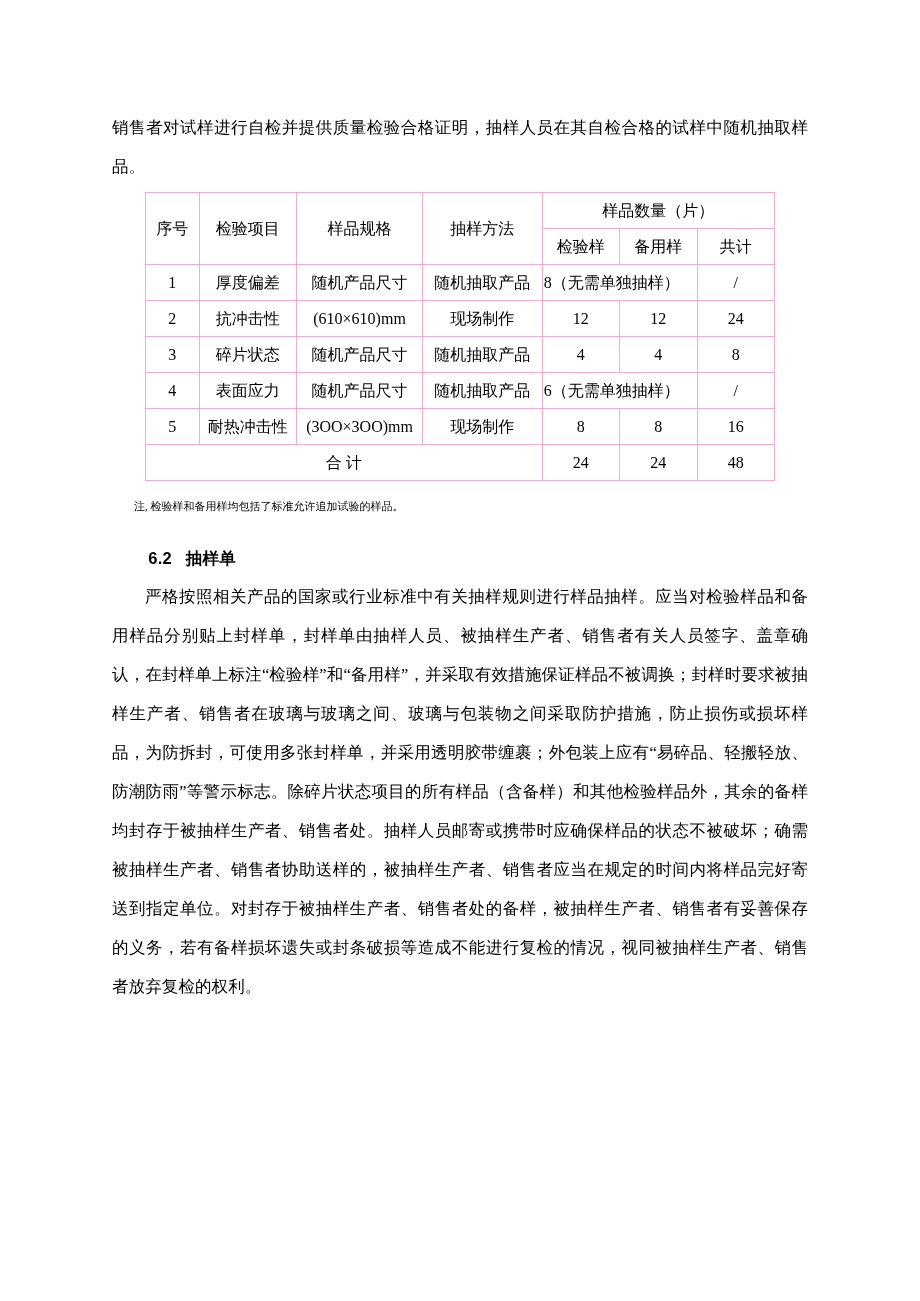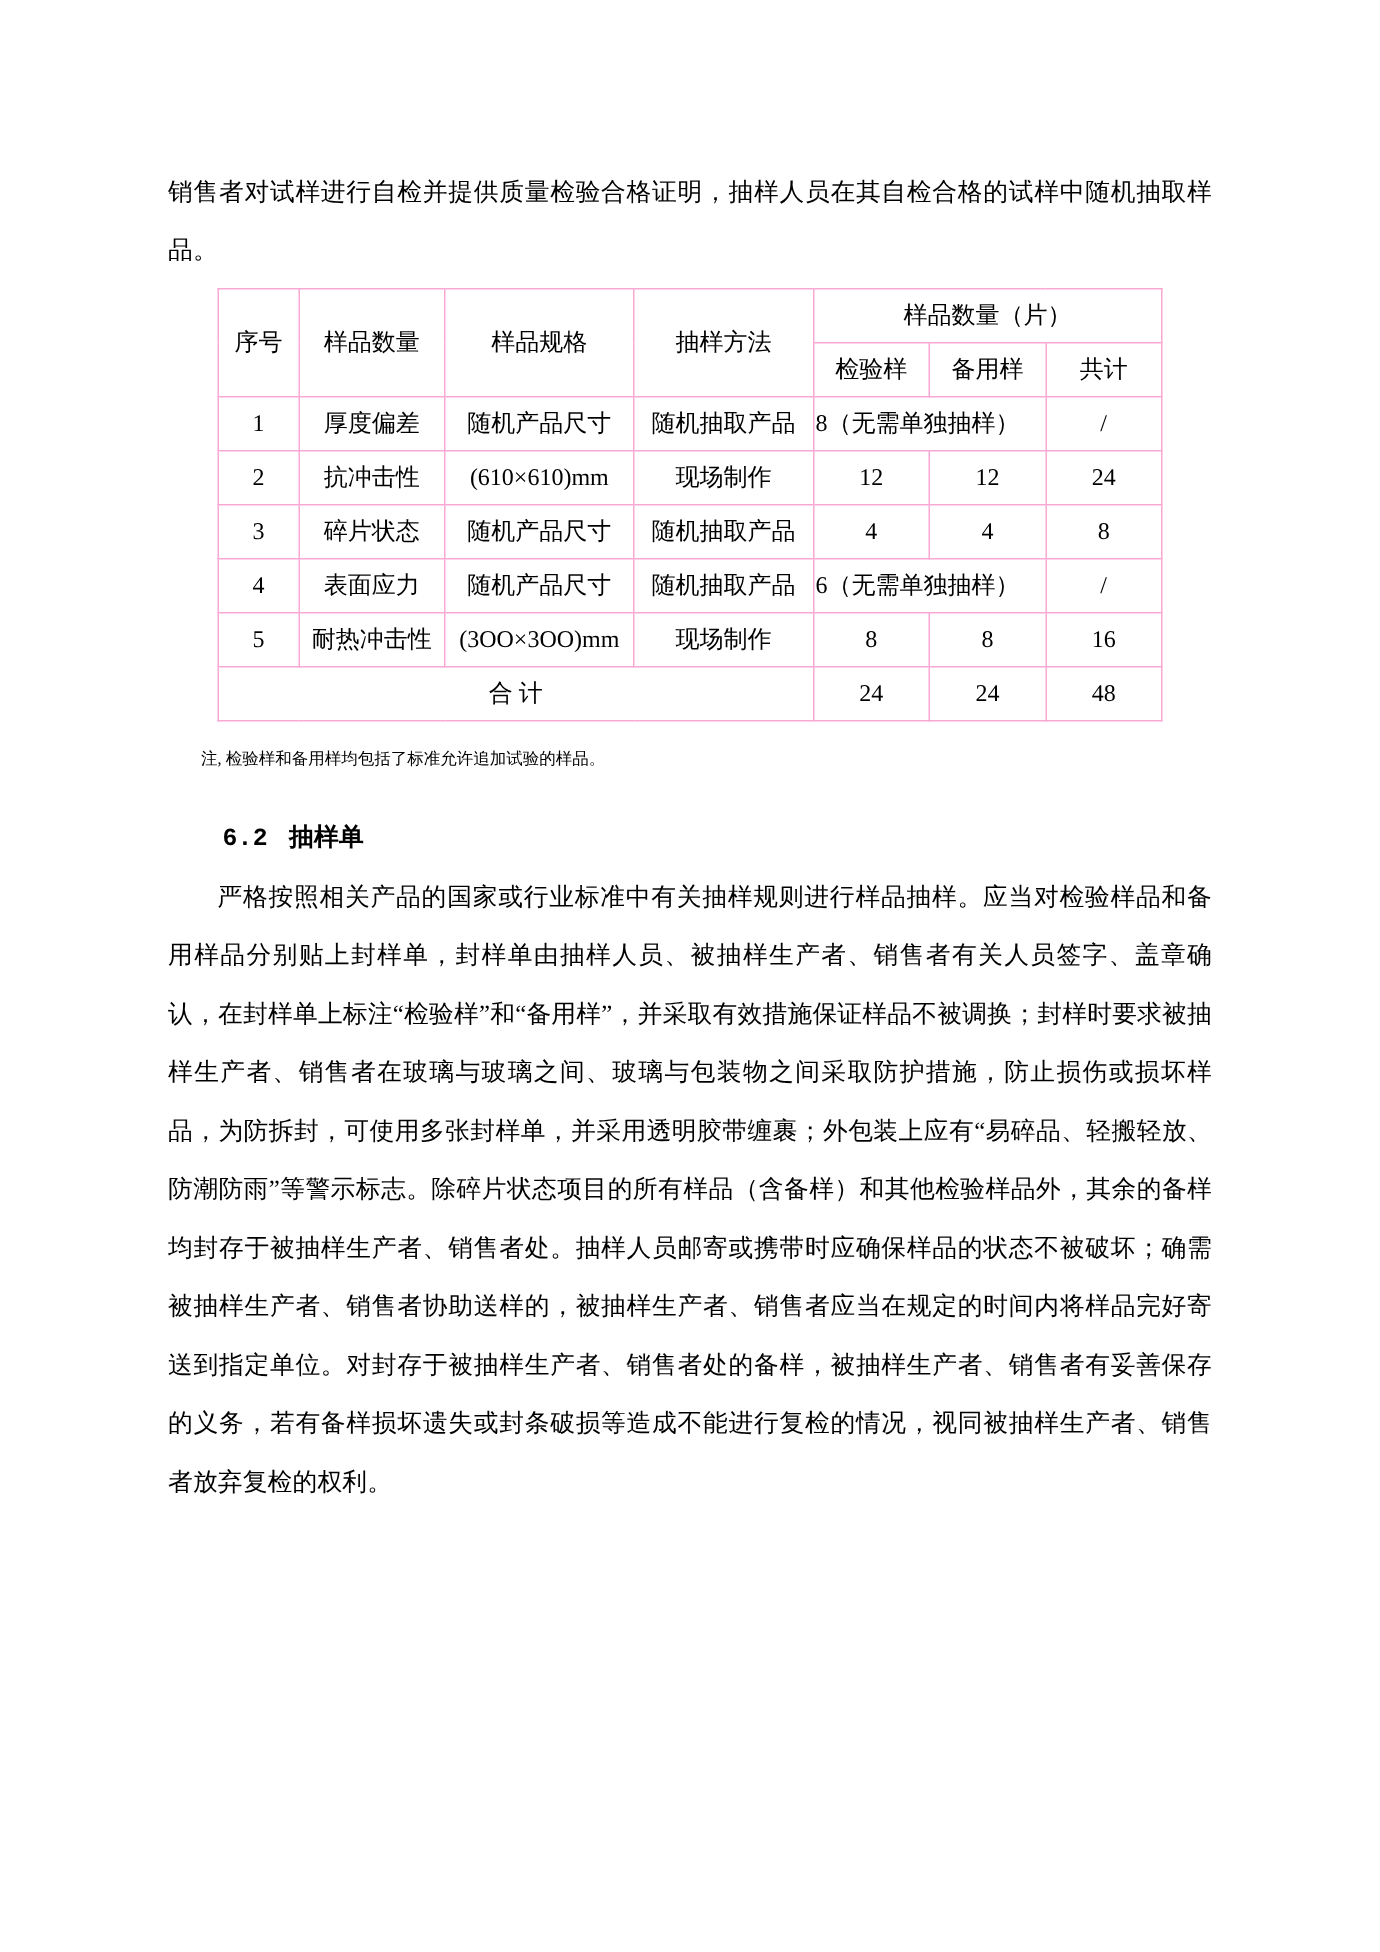--- a/index.html
+++ b/index.html
@@ -53,21 +53,20 @@
     font-weight: bold;
     font-size: 16.5px;
     line-height: 38px;
     margin: 0;
     text-indent: 2.2em;
     letter-spacing: 0.2px;
   }
   .heading .num {
     font-weight: bold;
     margin-right: 14px;
-    font-family: Liberation Mono, monospace;
   }
 
   
   .tbl-wrap {
     margin: 6px 0 0 0;
     padding: 0 33px 0 33px;
   }
   table.sample-table {
     border-collapse: collapse;
     width: 100%;
@@ -111,21 +110,21 @@
           <col class="cell-item">
           <col class="cell-spec">
         <col class="cell-method">
           <col class="cell-qty">
           <col class="cell-qty">
           <col class="cell-qty">
       </colgroup>
       <thead>
         <tr>
           <td rowspan="2" class="outer-top">序号</td>
-          <td rowspan="2" class="outer-top">样品数量</td>
+          <td rowspan="2" class="outer-top">检验项目</td>
           <td rowspan="2" class="outer-top">样品规格</td>
           <td rowspan="2" class="outer-top">抽样方法</td>
           <td colspan="3" class="outer-top">样品数量（片）</td>
         </tr>
         <tr>
           <td>检验样</td>
           <td>备用样</td>
           <td>共计</td>
         </tr>
       </thead>

